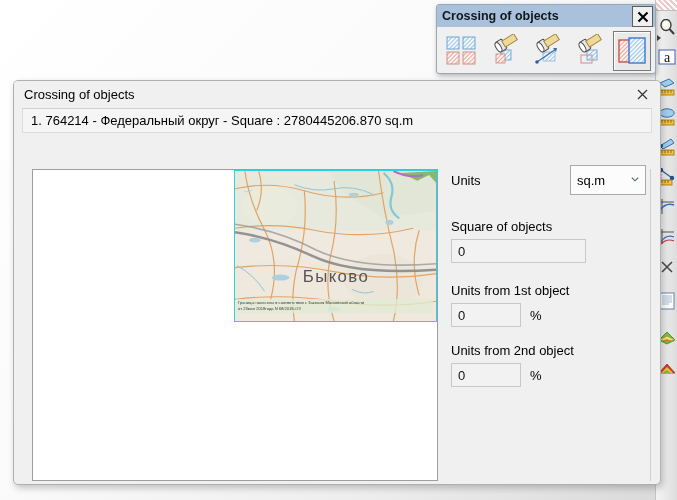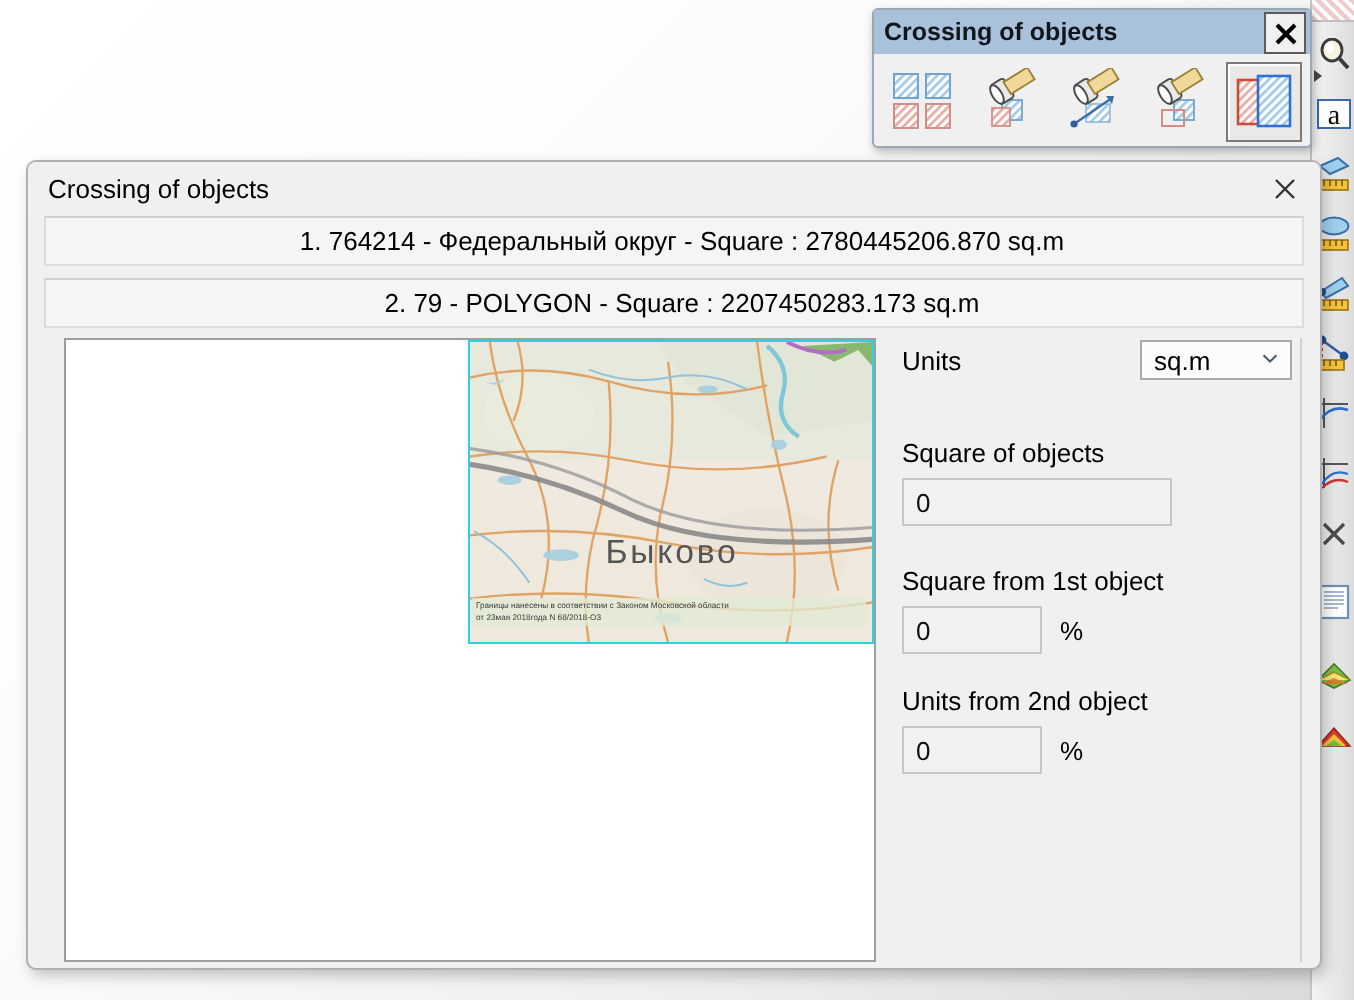--- a/index.html
+++ b/index.html
@@ -128,21 +128,20 @@
     margin: 0 8px 6px 8px;
     height: 25px;
     background: #f5f5f5;
     border: 1px solid #dcdcdc;
     border-top-color:#d0d0d0;
     display: flex; align-items: center;
     padding-left: 8px;
     font-size: 13px;
     box-sizing: border-box;
     white-space: nowrap;
-    justify-content: center;
   }
 
   #dialog-body {
     position: absolute;
     left: 0; right: 0;
     top: 88px; bottom: 0;
   }
 
   #preview-panel {
     position: absolute;
@@ -186,21 +185,21 @@
     color: #000;
     margin-bottom: 5px;
   }
   .row-units {
     display: flex; align-items: center;
     justify-content: space-between;
     height: 22px;
     margin-bottom: 28px;
   }
   .combo {
-    width: 76px; height: 20px;
+    width: 76px; height: 30px;
     background: #fcfcfc;
     border: 1px solid #a9a9a9;
     display: flex; align-items: center;
     padding: 0 4px 0 6px;
     box-sizing: border-box;
     font-size: 13px;
     cursor: pointer;
     position: relative;
   }
   .combo .chev {
@@ -445,23 +444,20 @@
       <div id="dialog-close">
         <svg width="11" height="11" viewBox="0 0 11 11">
           <path d="M1 1 L10 10 M10 1 L1 10" stroke="#333" stroke-width="1.2"></path>
         </svg>
       </div>
     </div>
 
     <div class="result-row">
       <span>1. 764214 - Федеральный округ - Square :  2780445206.870 sq.m</span>
     </div>
-    <div class="result-row">
-      <span>2. 79 - POLYGON - Square :  2207450283.173 sq.m</span>
-    </div>
 
     <div id="dialog-body">
 
       <div id="preview-panel">
         <div id="map-wrap">
           <svg id="map-svg" viewBox="0 0 203 152" preserveAspectRatio="none">
             <rect x="0" y="0" width="203" height="152" fill="#efe9df"></rect>
             <rect x="0" y="0" width="203" height="60" fill="#e7e9dd"></rect>
             <path d="M95 0 L203 0 L203 40 L150 48 L110 22 Z" fill="#e2e6d6"></path>
             <path d="M0 95 L60 88 L120 100 L203 92 L203 152 L0 152 Z" fill="#efe8dd"></path>
@@ -525,21 +521,21 @@
             <span>sq.m</span>
             <svg class="chev" viewBox="0 0 10 10">
               <path d="M1 3 L5 7 L9 3" stroke="#4a5a6a" stroke-width="1.3" fill="none"></path>
             </svg>
           </div>
         </div>
 
         <div class="field-label">Square of objects</div>
         <div class="text-input wide-input">0</div>
 
-        <div class="field-label">Square from 1st object</div>
+        <div class="field-label">Units from 1st object</div>
         <div class="pct-row">
           <div class="text-input small-input">0</div>
           <span class="pct">%</span>
         </div>
 
         <div class="field-label">Units from 2nd object</div>
         <div class="pct-row">
           <div class="text-input small-input">0</div>
           <span class="pct">%</span>
         </div>

